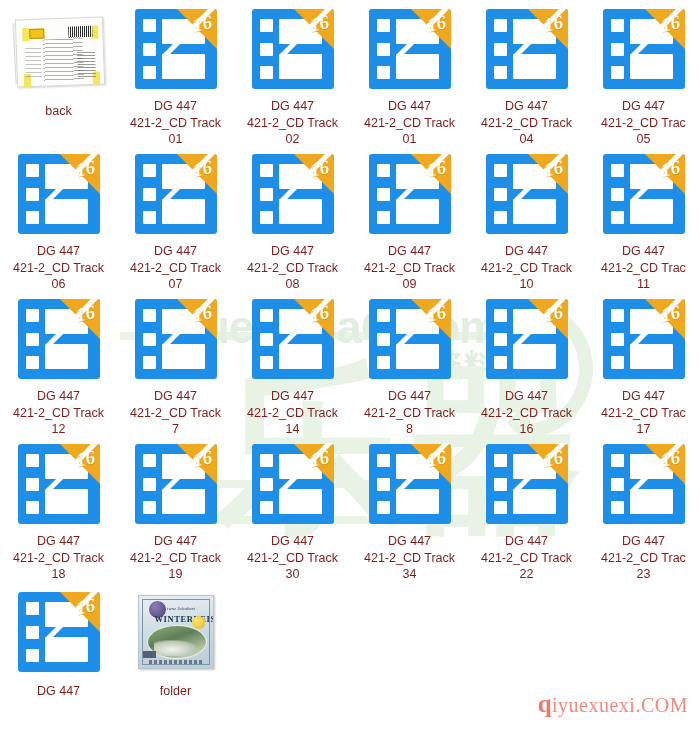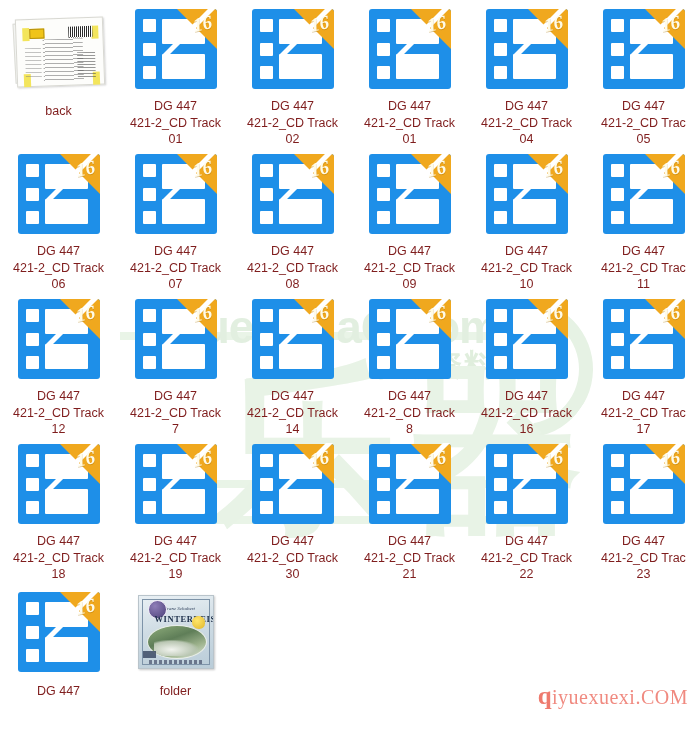--- a/index.html
+++ b/index.html
@@ -224,21 +224,21 @@
     background:repeating-linear-gradient(90deg,#46506b 0 3px,transparent 3px 5px);
     opacity:.7;
   }
   .al-spine{
     position:absolute;left:4px;bottom:10px;width:13px;height:7px;
     background:#2b3a55;opacity:.75;
   }
 
   
   #sitelogo{
-    position:absolute;right:12px;bottom:24px;z-index:5;
+    position:absolute;right:12px;bottom:16px;z-index:5;
     font-family:"Liberation Serif","DejaVu Serif",serif;
     font-size:20px;color:#f08a80;letter-spacing:.5px;
     white-space:nowrap;
   }
   #sitelogo .q{
     font-size:25px;font-weight:700;color:#ee7a6e;
   }
 </style>
 </head>
 <body>
@@ -685,21 +685,21 @@
           <div class="fi-rect r1"></div>
           <div class="fi-rect r2"></div>
           <div class="fi-corner"></div>
           <div class="fi-slash"></div>
           <div class="fi-16">16</div>
         </div>
       </div>
       <div class="label">
         <div>DG 447</div>
         <div>421-2_CD Track</div>
-        <div>21</div>
+        <div>34</div>
       </div>
     </div>
     <div class="cell">
       <div class="thumb">
         <div class="fileicon">
           <div class="fi-body"></div>
           <div class="fi-sq s1"></div>
           <div class="fi-sq s2"></div>
           <div class="fi-sq s3"></div>
           <div class="fi-rect r1"></div>

